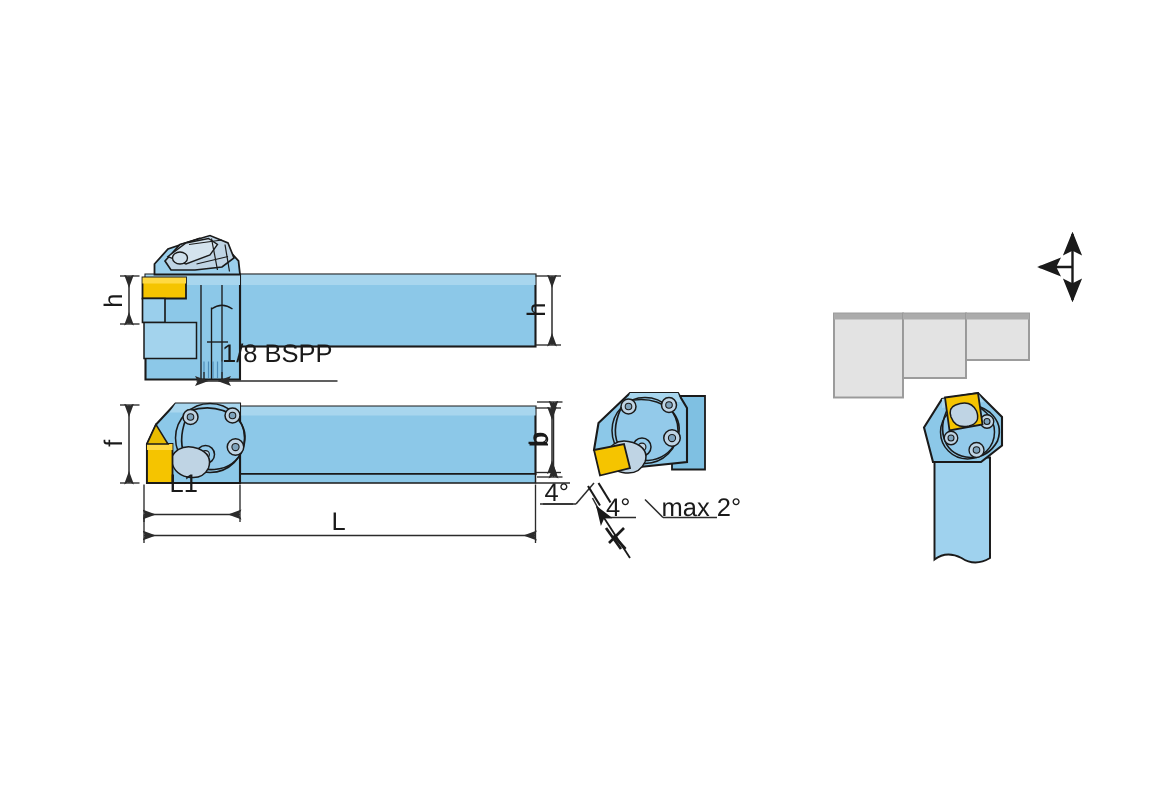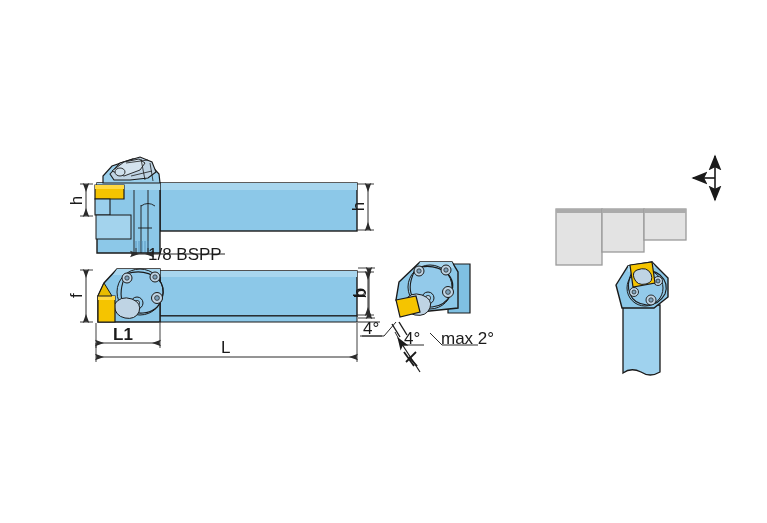--- a/index.html
+++ b/index.html
@@ -251,27 +251,27 @@
         <line x1="715" y1="178" x2="715" y2="200" stroke="#1a1a1a" stroke-width="1.6" marker-end="url(#arrSolid)"></line>
         <line x1="715" y1="178" x2="693" y2="178" stroke="#1a1a1a" stroke-width="1.6" marker-end="url(#arrSolid)"></line>
       </g>
     </g>
   </svg>
 
   <div class="lbl lbl-rot" style="left:68px; top:192px; width:16px; text-align:center;">h</div>
 
   <div class="lbl lbl-rot" style="left:350px; top:198px; width:16px; text-align:center;">h</div>
 
-  <div class="lbl" style="left:148px; top:246px;text-align:right;">1/8 BSPP</div>
+  <div class="lbl" style="left:148px; top:227px;text-align:right;">1/8 BSPP</div>
 
   <div class="lbl lbl-rot" style="left:68px; top:287px; width:16px; text-align:center;">f</div>
 
   <div class="lbl lbl-rot" style="left:351px; top:284px; width:16px; text-align:center;">b</div>
 
-  <div class="lbl" style="left:113px; top:326px;font-weight:bold;">L1</div>
+  <div class="lbl" style="left:113px; top:314px;">L1</div>
 
   <div class="lbl" style="left:221px; top:339px;">L</div>
 
   <div class="lbl lbl-rot" style="left:352px; top:285px; width:16px; text-align:center;">b</div>
 
   <div class="lbl" style="left:363px; top:320px;">4°</div>
 
   <div class="lbl" style="left:404px; top:330px;">4°</div>
 
   <div class="lbl" style="left:441px; top:330px;">max 2°</div>

